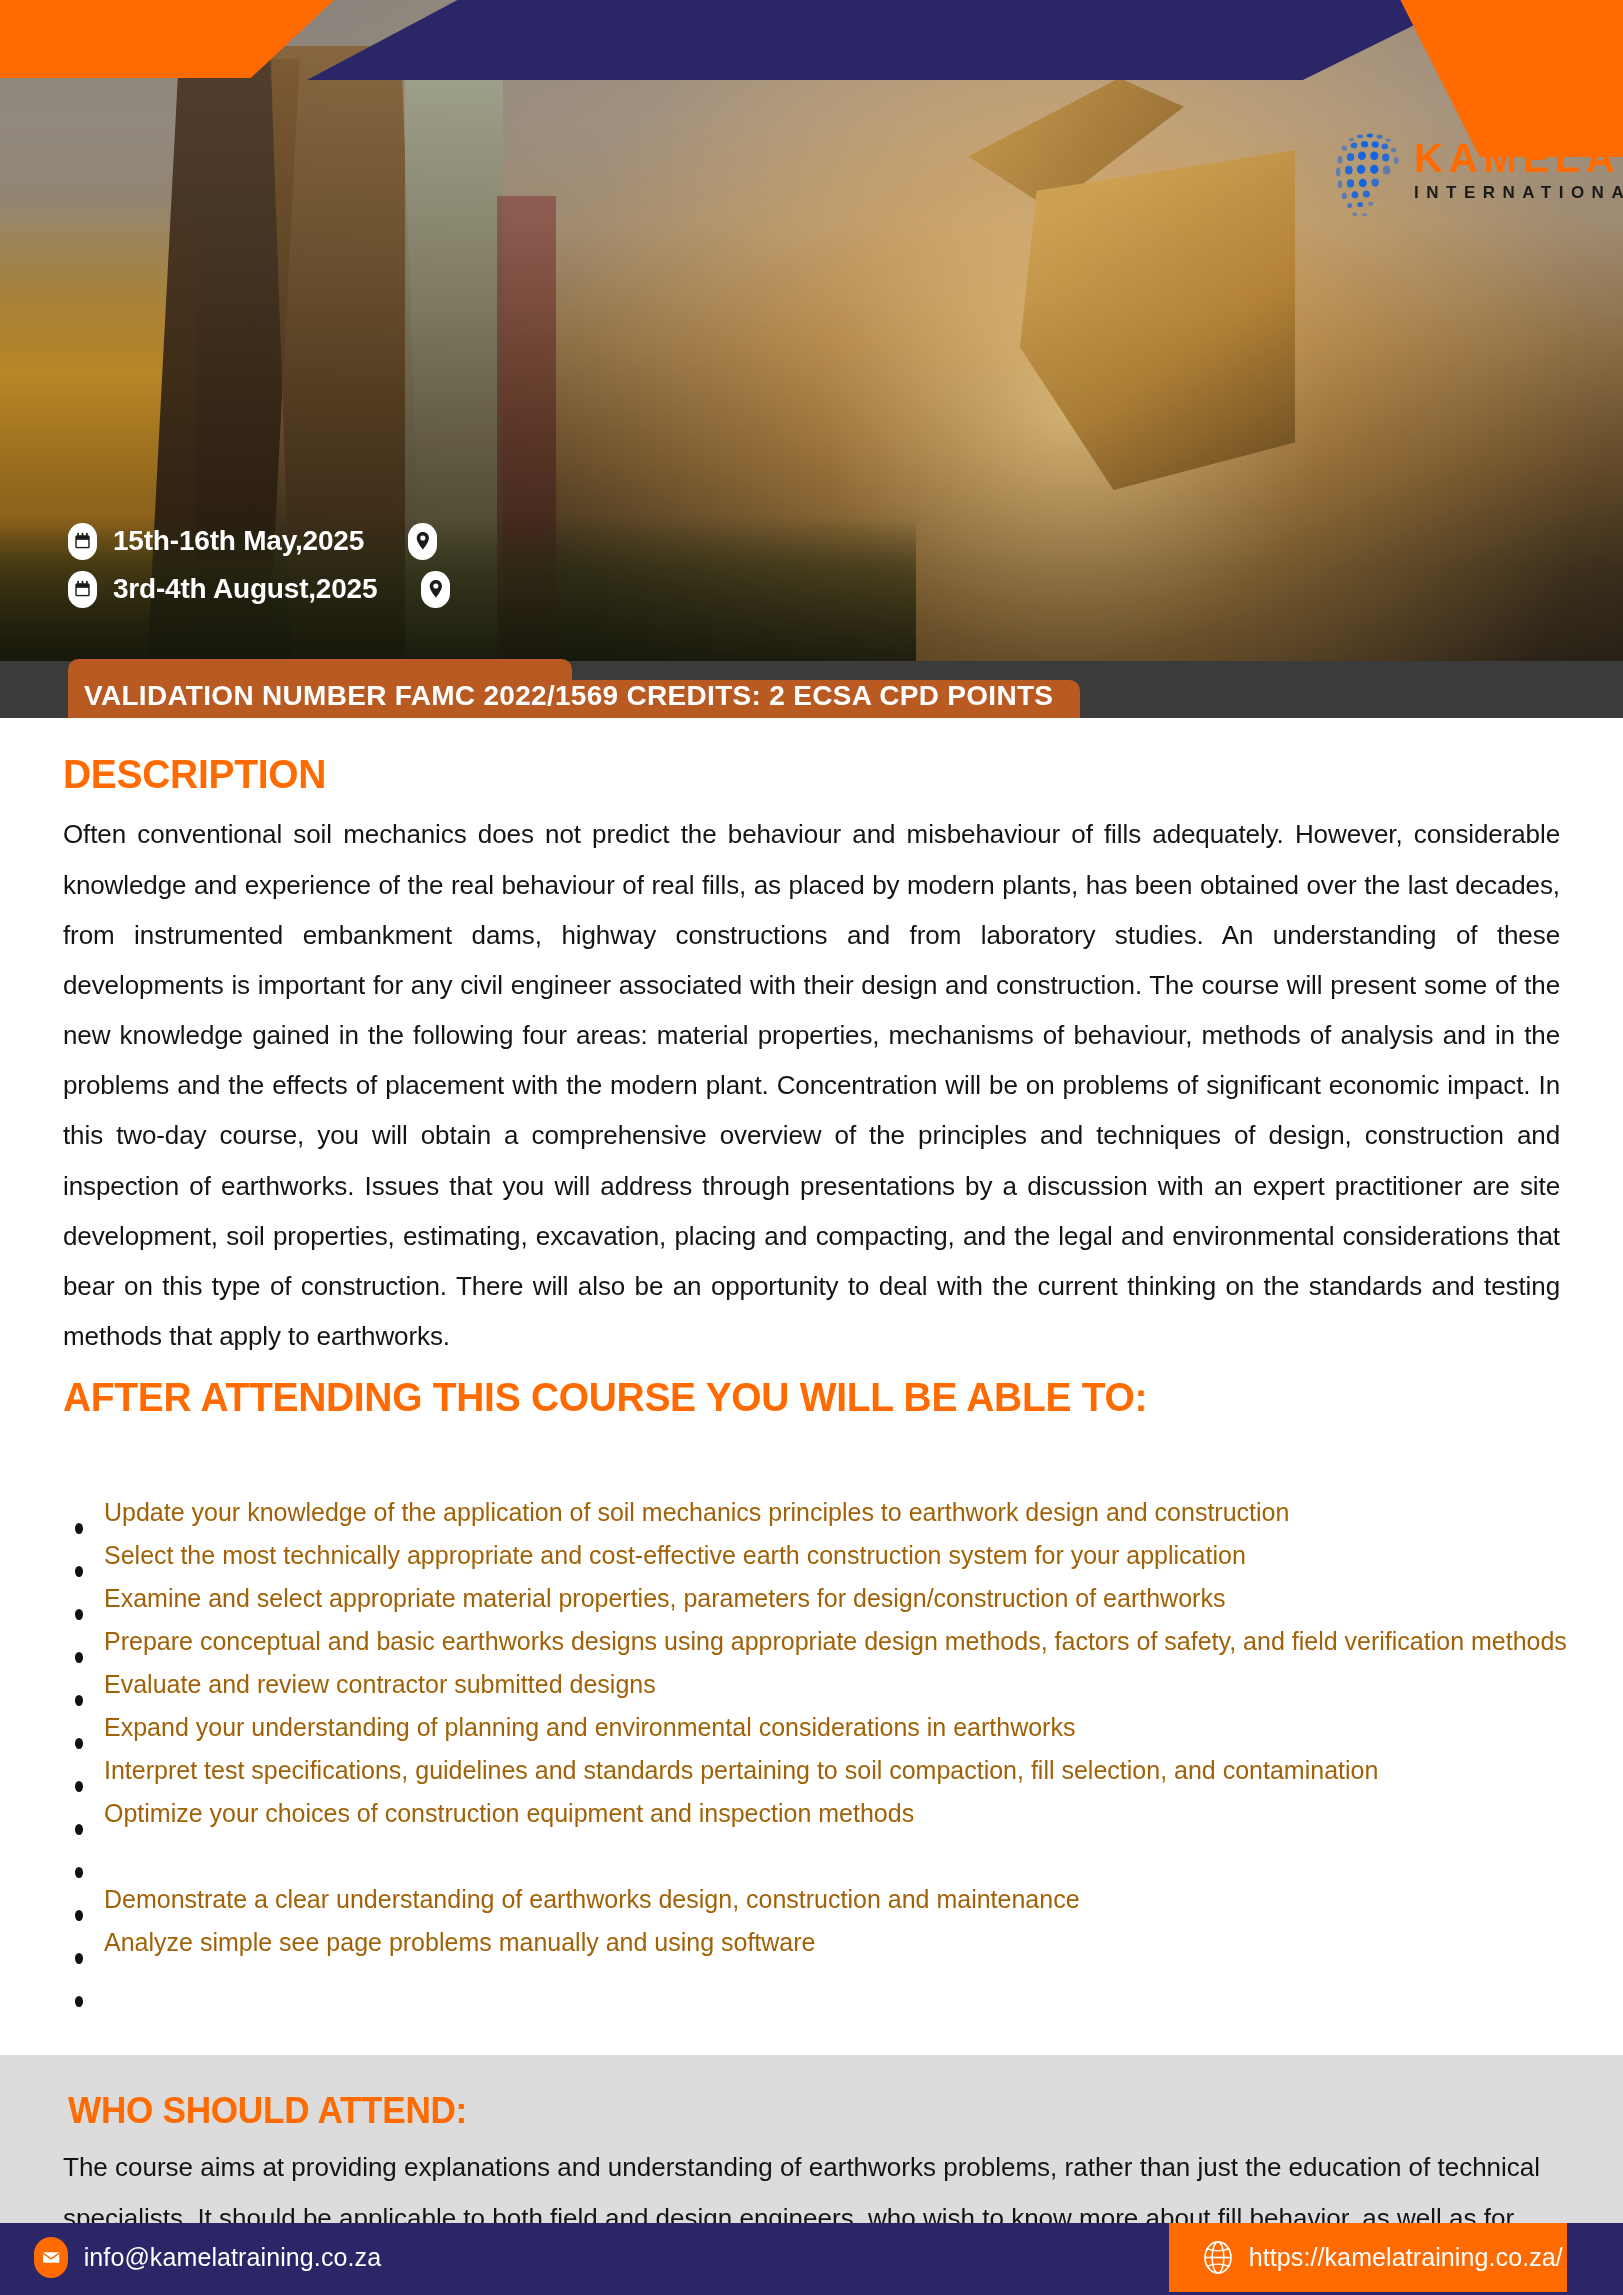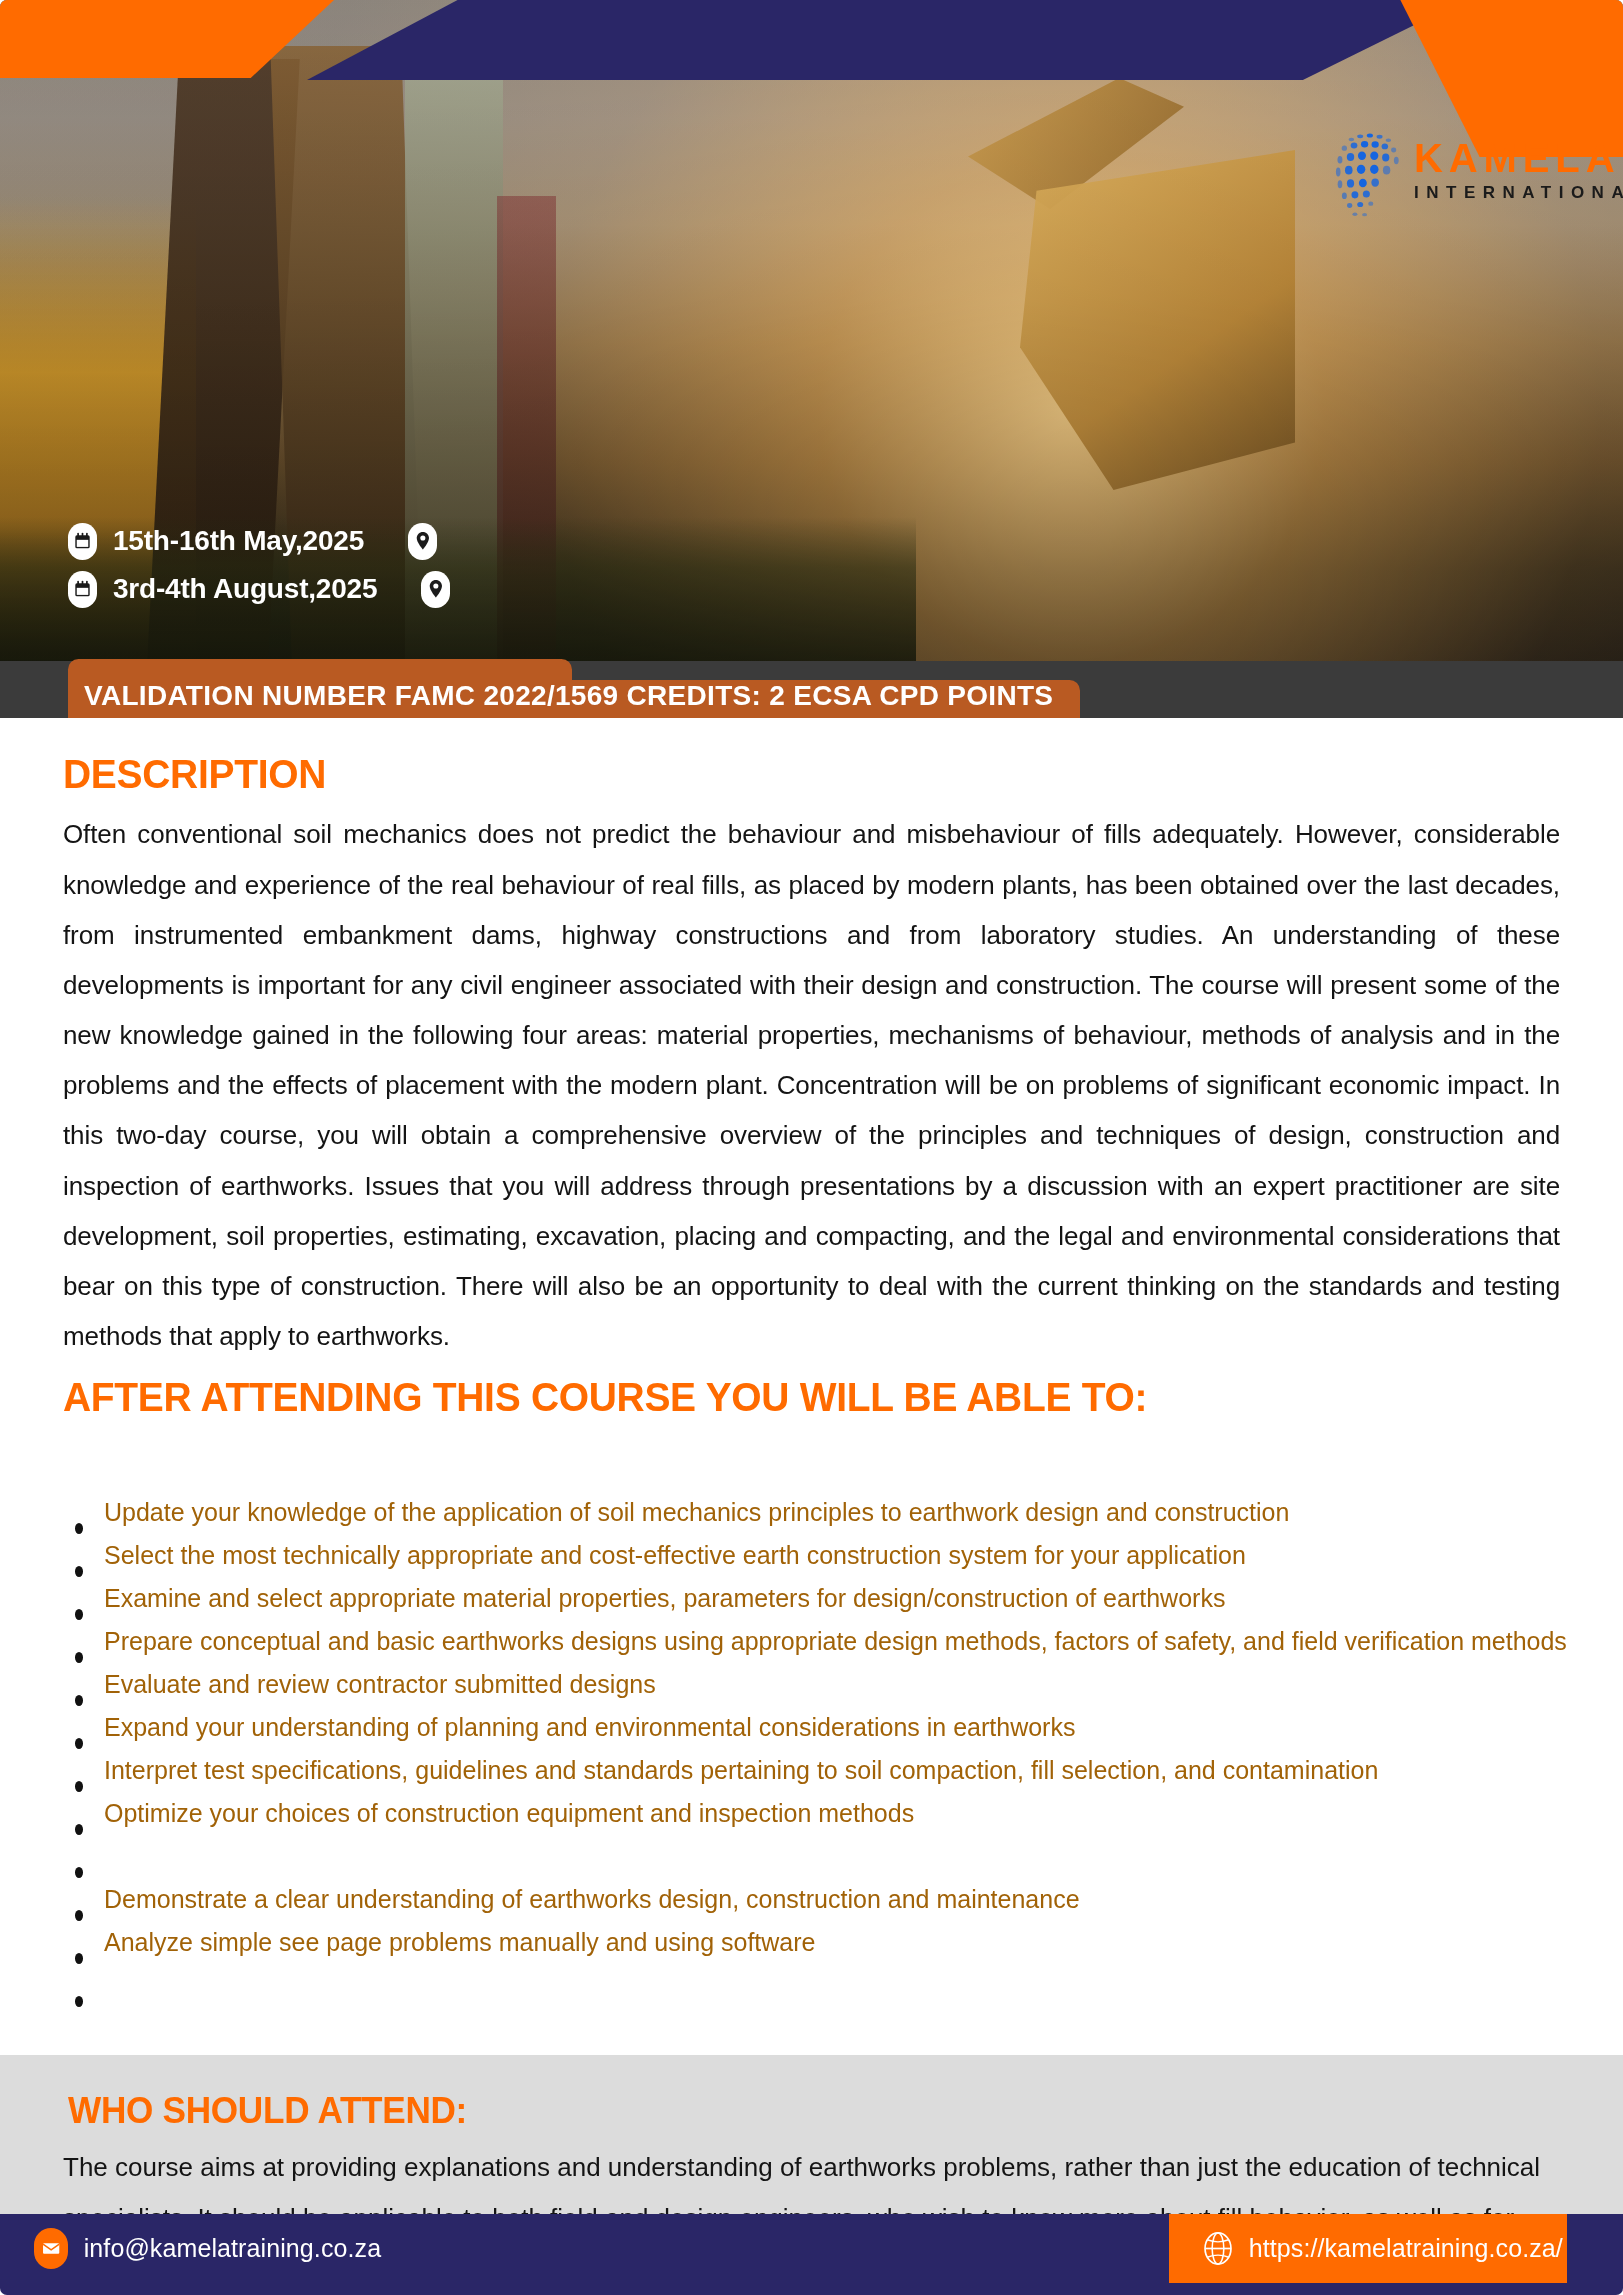--- a/index.html
+++ b/index.html
@@ -2,21 +2,21 @@
 <html style="font-size:10.5px"><head>
 <meta charset="utf-8">
 <style>
   html,body{margin:0;padding:0;}
   body{
     width:1623px;height:2295px;
     background:#ffffff;
     font-family:"Liberation Sans", sans-serif;
     overflow:hidden;
   }
-  .page{position:relative;width:1623px;height:2295px;overflow:hidden;background:#fff;border-radius:7px;}
+  .page{position:relative;width:1623px;height:2295px;overflow:hidden;background:#fff;}
 
   
   .hero{position:relative;width:1623px;height:718px;overflow:hidden;background:#3a3a3a;}
   .hero-photo{
     position:absolute;left:0;top:0;width:1623px;height:661px;
     background:
       radial-gradient(circle at 66% 62%, rgba(255,214,140,.95) 0%, rgba(232,170,84,.55) 22%, rgba(120,86,48,.30) 46%, rgba(40,30,20,.25) 72%),
       linear-gradient(to bottom, #b7b0a8 0%, #c3bab0 18%, #c9b79c 34%, #b08f5e 52%, #7d5f34 70%, #3e3520 86%, #22201a 100%);
   }
   
@@ -104,21 +104,21 @@
   .bullet .btxt{position:absolute;left:41px;top:0;font-size:25px;line-height:1.16;color:#a16207;white-space:nowrap;
       font-family:"Liberation Sans Narrow","Liberation Sans",sans-serif;}
 
   .who{margin-top:41px;background:#dcdcdc;padding:37px 63px 63px 63px;}
   .who-title{font-size:37px;font-weight:700;color:#FF6B00;letter-spacing:-0.3px;line-height:1;margin-left:5.2px;
       font-family:"Liberation Sans Narrow","Liberation Sans",sans-serif;transform:scaleX(.95);transform-origin:left center;}
   .who-para{margin-top:13px;font-size:26px;line-height:1.95;color:#141414;
       font-family:"Liberation Sans Narrow","Liberation Sans",sans-serif;}
 
   
-  .footer{position:absolute;left:0;bottom:0;width:1623px;height:81px;background:#2A2667;}
+  .footer{position:absolute;left:0;bottom:0;width:1623px;height:72px;background:#2A2667;}
   .foot-left{position:absolute;left:34px;top:0;height:69px;display:flex;align-items:center;}
   .mail-badge{width:34px;height:41px;border-radius:17px;background:#FF6B00;display:flex;align-items:center;justify-content:center;}
   .foot-text{color:#fff;font-size:25px;margin-left:15.7px;letter-spacing:0.1px;}
   .foot-right{position:absolute;left:1169px;top:0;width:398px;height:69px;background:#FF6B00;display:flex;align-items:center;}
   .foot-right .glb{margin-left:34px;}
   .foot-url{color:#fff;font-size:25px;margin-left:15.7px;letter-spacing:0.1px;}
 </style>
 </head>
 <body>
 

